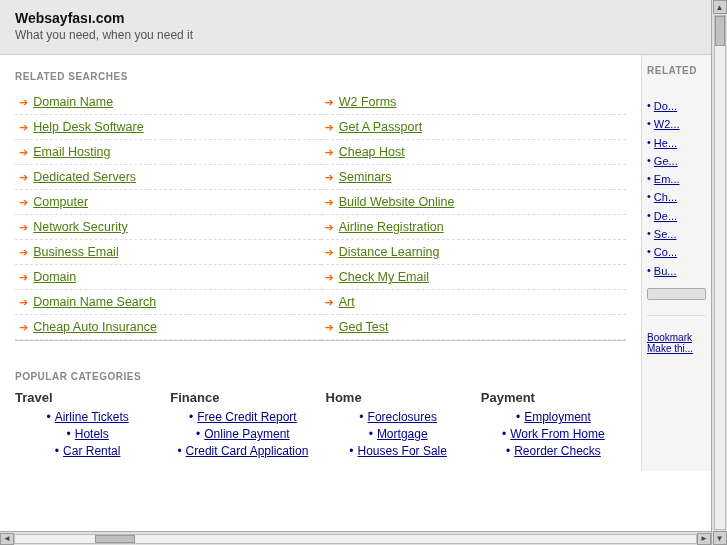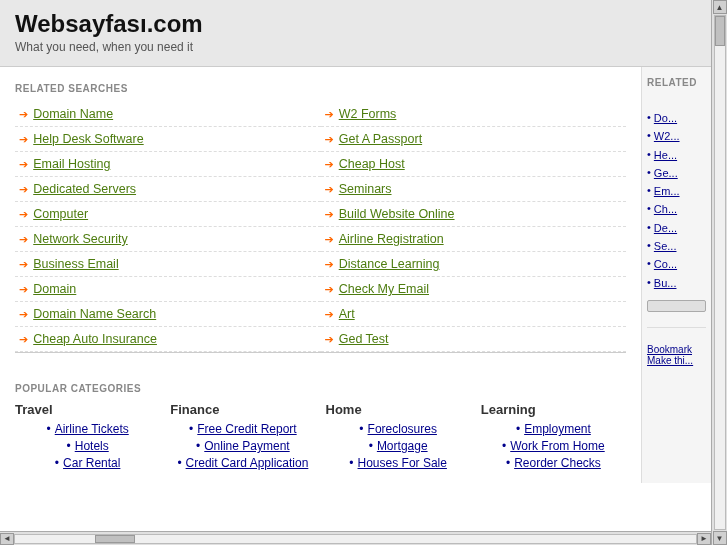--- a/index.html
+++ b/index.html
@@ -4,21 +4,21 @@
   <style>
     * { margin: 0; padding: 0; box-sizing: border-box; }
     body { font-family: Arial, sans-serif; font-size: 13px; background: #fff; color: #333; overflow-x: hidden; }
 
     #header {
       background: #e8e8e8;
       padding: 10px 15px 12px 15px;
       border-bottom: 1px solid #ccc;
     }
     #header h1 {
-      font-size: 24px;
+      font-size: 14px;
       font-weight: bold;
       color: #111;
       font-family: Arial, sans-serif;
     }
     #header p {
       font-size: 12px;
       color: #555;
       margin-top: 2px;
     }
 
@@ -392,21 +392,21 @@
                   </li>
                   <li>
                     <a>Mortgage</a>
                   </li>
                   <li>
                     <a>Houses For Sale</a>
                   </li>
                 </ul>
               </div>
               <div class="popular-category">
-                <h3>Learning</h3>
+                <h3>Payment</h3>
                 <ul>
                   <li>
                     <a>Employment</a>
                   </li>
                   <li>
                     <a>Work From Home</a>
                   </li>
                   <li>
                     <a>Reorder Checks</a>
                   </li>

